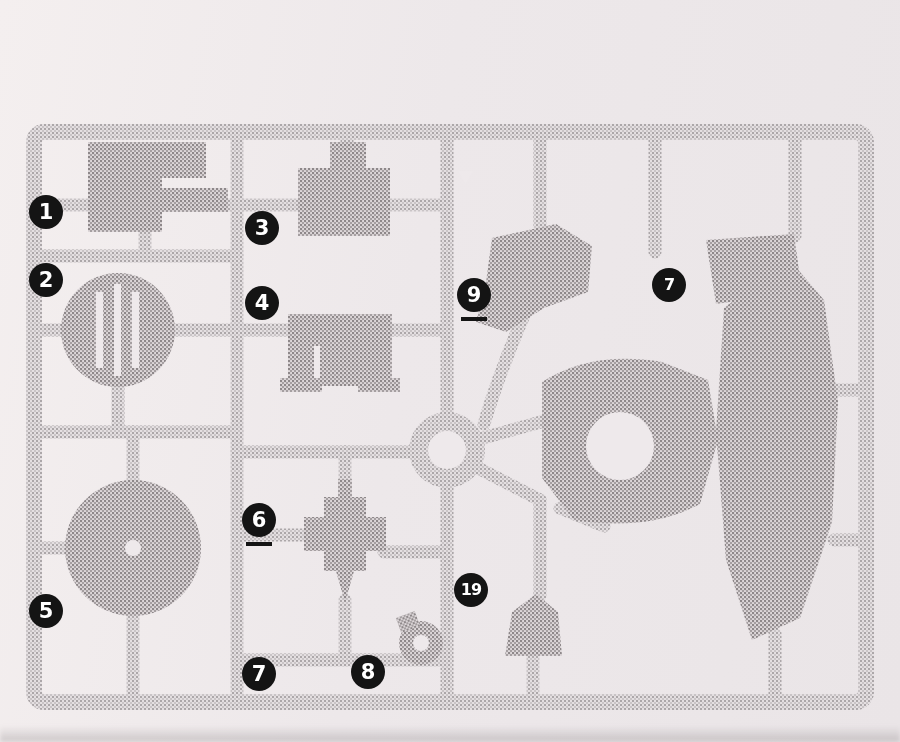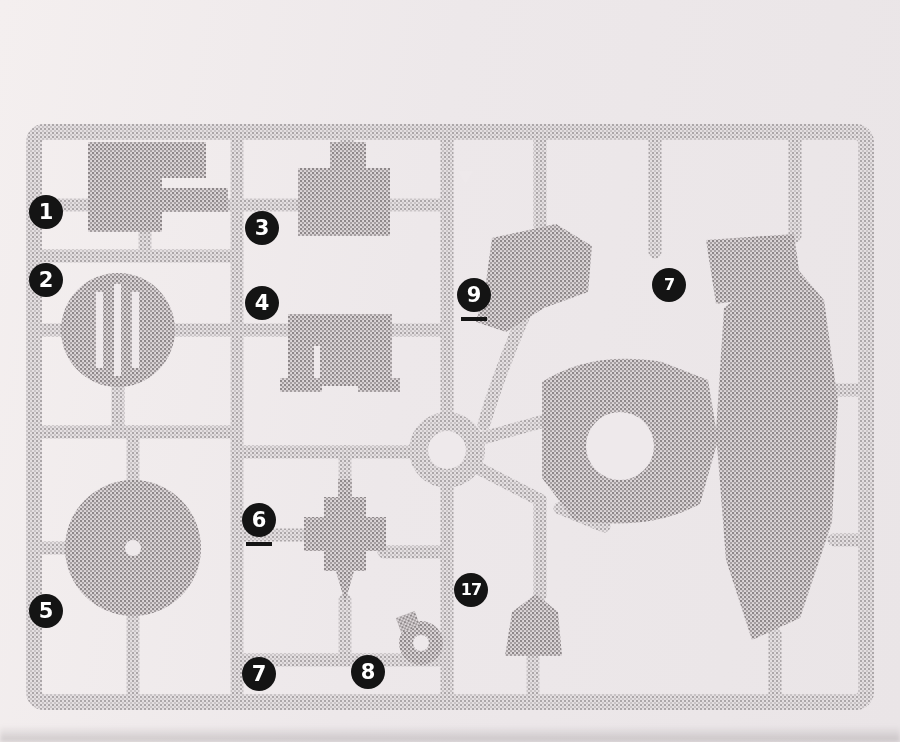--- a/index.html
+++ b/index.html
@@ -202,21 +202,21 @@
         <span>7</span>
       </div>
       <div class="badge" style="left: 351px; top: 655px;">
         <span>8</span>
       </div>
       <div class="badge" style="left: 457px; top: 278px;">
         <span>9</span>
         <div class="underline"></div>
       </div>
       <div class="badge two-digit" style="left: 454px; top: 573px;">
-        <span>17</span>
+        <span>19</span>
       </div>
       <div class="badge two-digit" style="left: 652px; top: 268px;">
         <span>7</span>
       </div>
     </div>
 
   <div class="scan-edge"></div>
 </div>
 
 </body></html>

